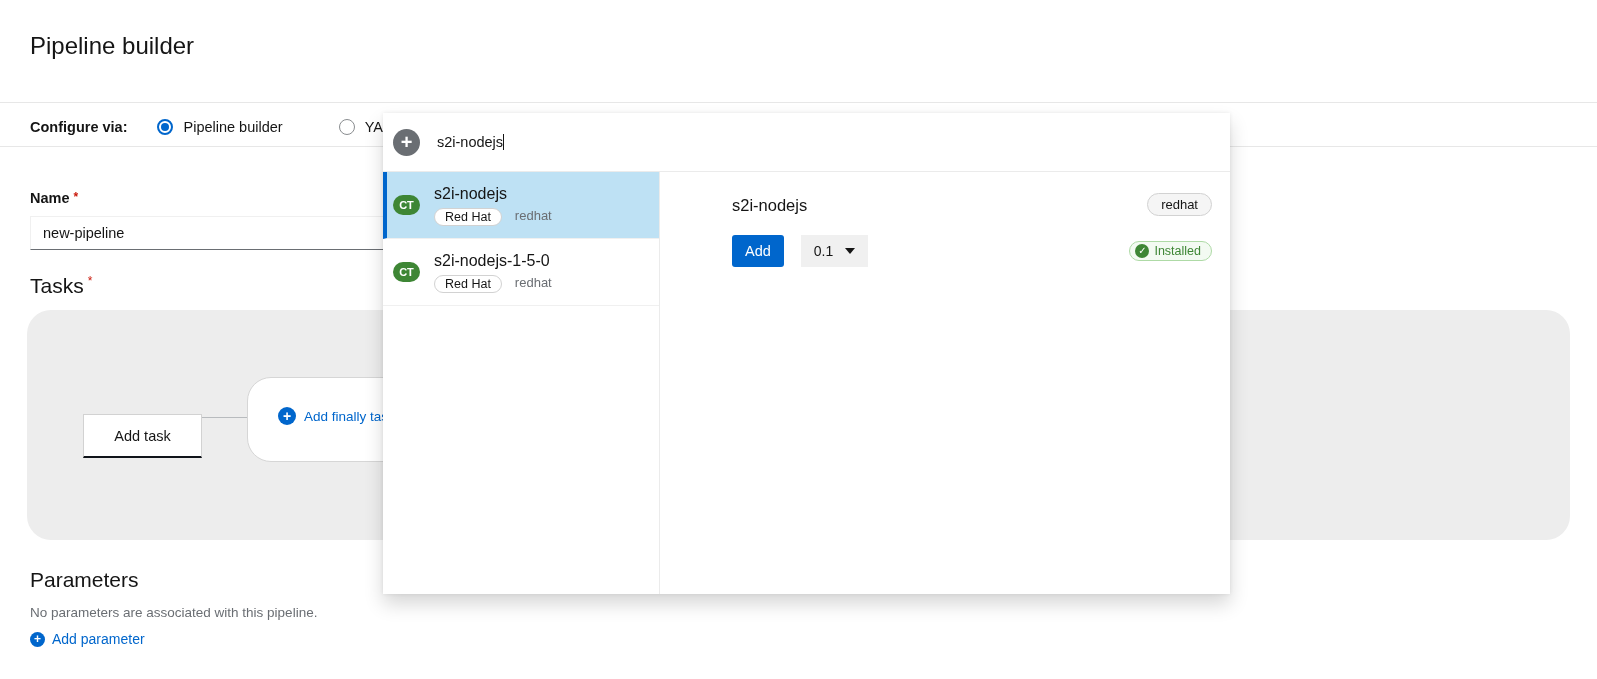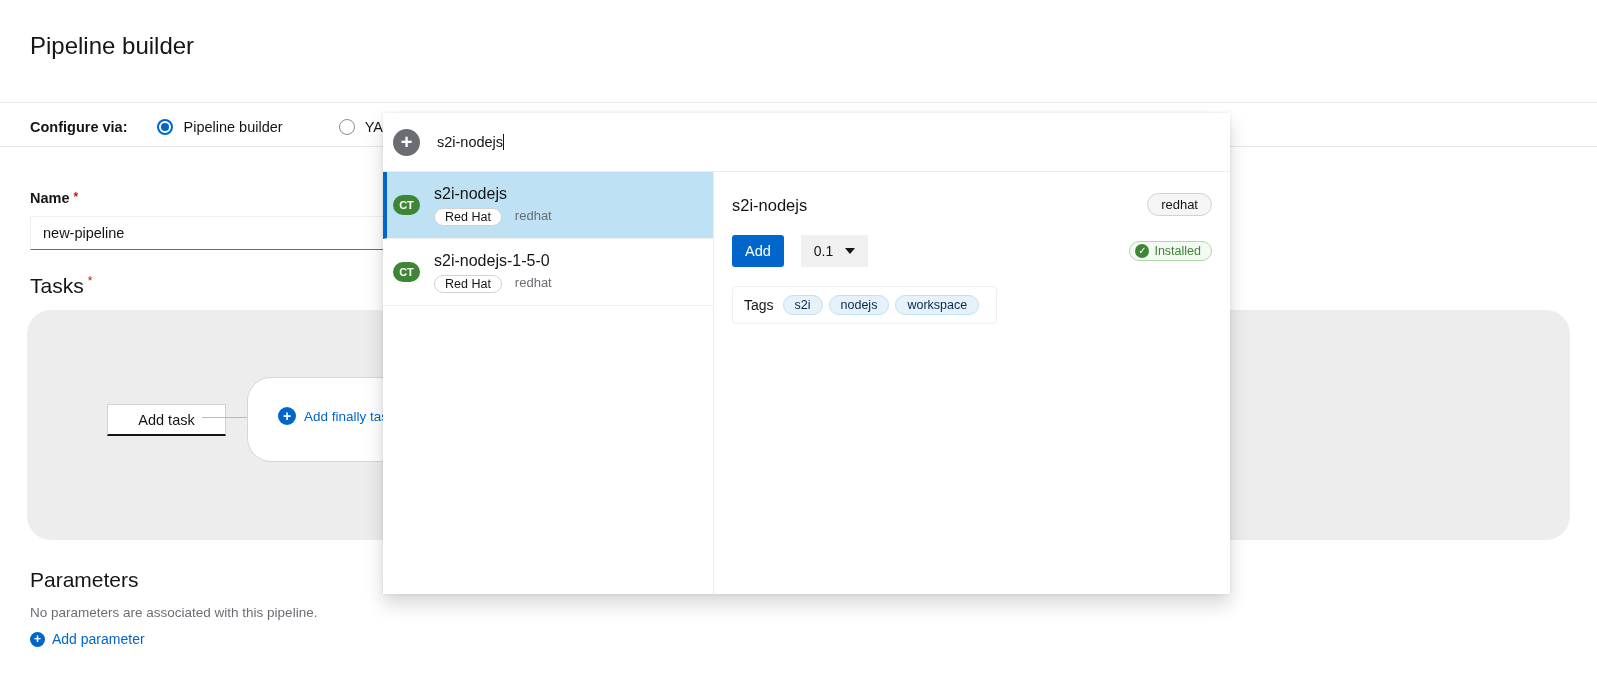--- a/index.html
+++ b/index.html
@@ -23,23 +23,23 @@
   .field-label { position:absolute; left:30px; top:190px; font-size:14.5px; font-weight:bold; }
   .req { color:#c9190b; margin-left:4px; font-size:12px; vertical-align:top; }
   .text-input { position:absolute; left:30px; top:216px; width:736px; height:34px; background:#fff;
     border:1px solid #f0f0f0; border-bottom:1px solid #6a6e73; font-family:"Liberation Sans",sans-serif;
     font-size:14.5px; color:#151515; padding:0 12px; outline:none; }
 
   
   .section-heading { position:absolute; left:30px; font-size:21px; font-weight:500; }
   .tasks-heading { top:274px; }
   .canvas { position:absolute; left:27px; top:310px; width:1543px; height:230px; background:#ededed; border-radius:24px; }
-  .add-task-node { position:absolute; left:83px; top:404px; width:119px; height:32px; background:#fff;
+  .add-task-node { position:absolute; left:83px; top:414px; width:119px; height:44px; background:#fff;
     border:1px solid #d2d2d2; border-bottom:2px solid #10141a; display:flex; align-items:center; justify-content:center;
-    font-size:14.5px; cursor:pointer;margin-left:24px; }
+    font-size:14.5px; cursor:pointer; }
   .connector { position:absolute; left:202px; top:417px; width:45px; height:1px; background:#b8bbbe; }
   .finally-group { position:absolute; left:247px; top:377px; width:272px; height:85px; background:#fff;
     border:1px solid #d6d6d6; border-radius:24px; }
   .finally-link { position:absolute; left:278px; top:407px; display:flex; align-items:center; cursor:pointer; }
   .plus-circle-blue { width:18px; height:18px; border-radius:50%; background:#0066cc; color:#fff; display:flex;
     align-items:center; justify-content:center; font-size:14px; font-weight:bold; line-height:1; }
   .finally-link span.lbl { margin-left:8px; color:#0066cc; font-size:13.5px; }
 
   
   .params-heading { top:568px; }
@@ -51,21 +51,21 @@
   
   .popover { position:absolute; left:383px; top:113px; width:847px; height:481px; background:#fff;
     box-shadow:0 10px 18px rgba(3,3,3,0.16), 0 0 4px rgba(3,3,3,0.08); z-index:10; }
   .search-row { position:absolute; left:0; top:0; right:0; height:59px; border-bottom:1px solid #ebebeb;
     display:flex; align-items:center; padding-left:10px; cursor:text; }
   .plus-circle-gray { width:27px; height:27px; border-radius:50%; background:#6a6e73; color:#fff; display:flex;
     align-items:center; justify-content:center; font-size:20px; font-weight:bold; line-height:1; flex:none; }
   .search-text { margin-left:17px; font-size:14.5px; color:#151515; }
   .caret-bar { display:inline-block; width:1px; height:16px; background:#151515; vertical-align:-3px; }
 
-  .result-list { position:absolute; left:0; top:59px; bottom:0; width:331px; border-right:1px solid #ebebeb; }
+  .result-list { position:absolute; left:0; top:59px; bottom:0; width:277px; border-right:1px solid #ebebeb; }
   .result-item { height:67px; display:flex; align-items:center; padding-left:10px; border-bottom:1px solid #f0f0f0;
     cursor:pointer; background:#fff; }
   .result-item.selected { background:#bee1f4; border-left:4px solid #0066cc; padding-left:6px; }
   .avatar { width:27px; height:20px; border-radius:10px; background:#3e8635; color:#fff; font-size:11px;
     font-weight:bold; display:flex; align-items:center; justify-content:center; flex:none; margin-right:14px; }
   .result-text .title { font-size:16px; color:#151515; margin-bottom:5px; }
   .result-meta { display:flex; }
   .pill-outline { background:#fff; border:1px solid #d2d2d2; border-radius:12px; padding:1px 10px; font-size:12.5px; color:#151515; }
   .provider-txt { margin-left:13px; color:#6a6e73; font-size:13px; }
 
@@ -189,23 +189,17 @@
           <span>0.1</span>
           <span class="caret-down"></span>
         </span>
         <span class="installed-badge">
           <span class="check-circle">✓</span>
           <span class="lbl">Installed</span>
         </span>
       </div>
 
 
-      <div class="tags-box">
-        <span class="tags-label">Tags</span>
-        <span class="tag-pill">s2i</span>
-        <span class="tag-pill">nodejs</span>
-        <span class="tag-pill">workspace</span>
-      </div>
     </div>
 
   </div>
 
 </div>
 
 </body></html>

